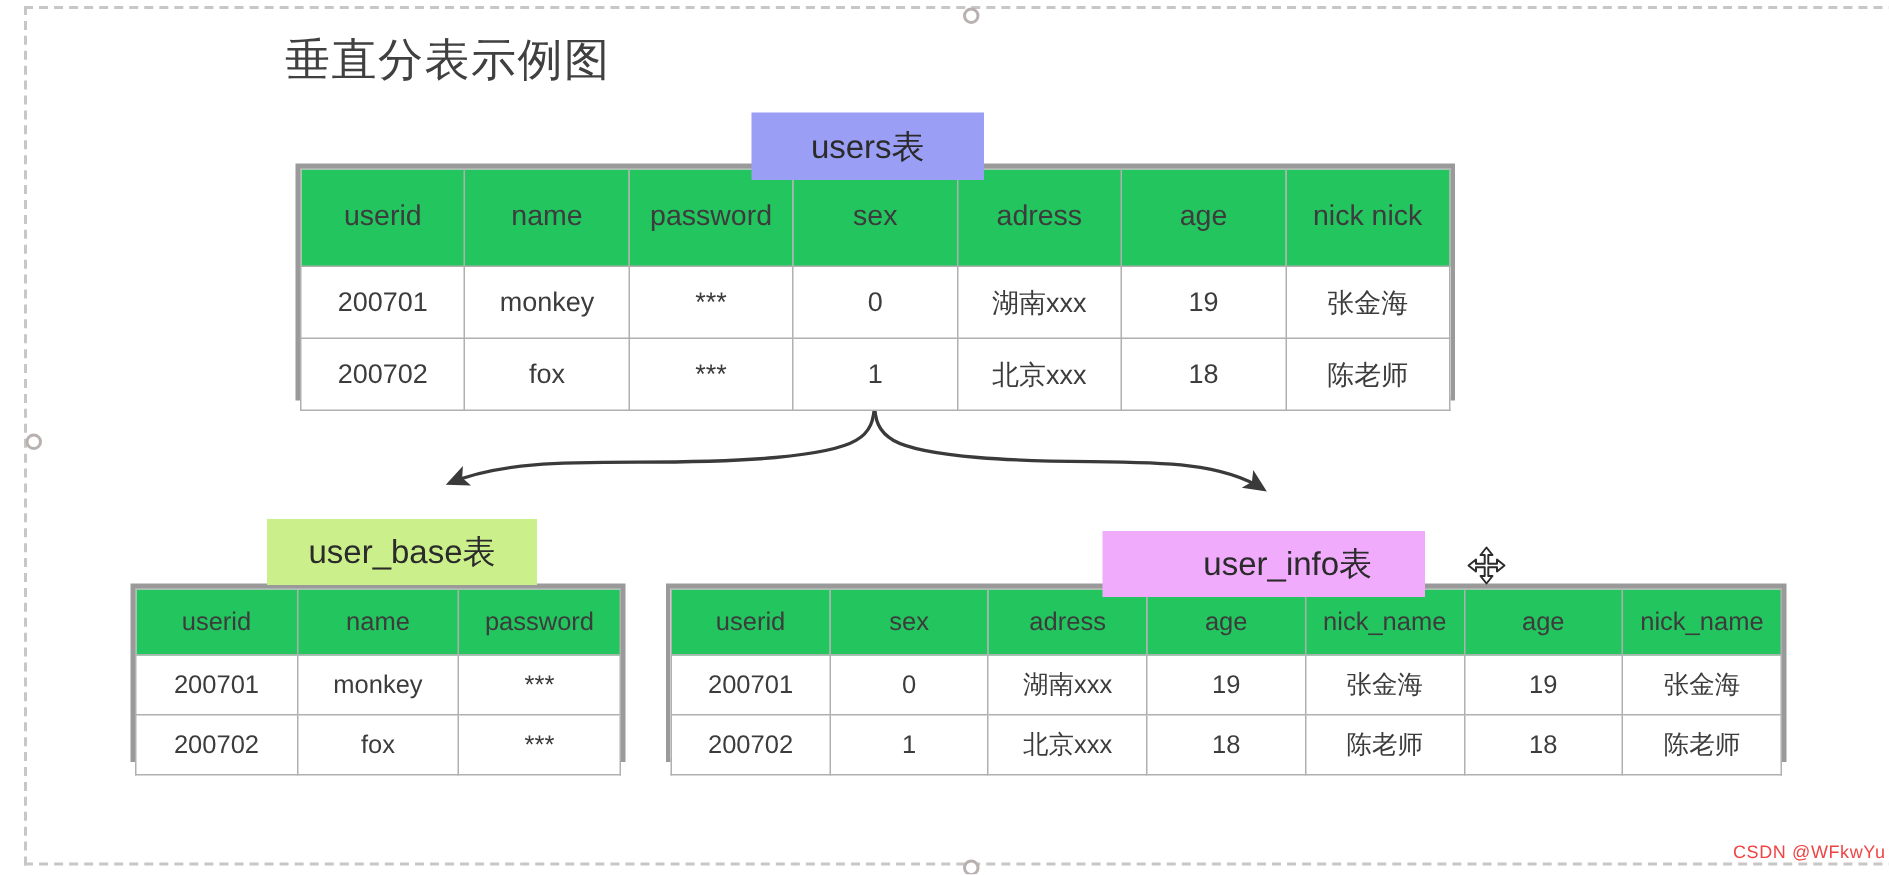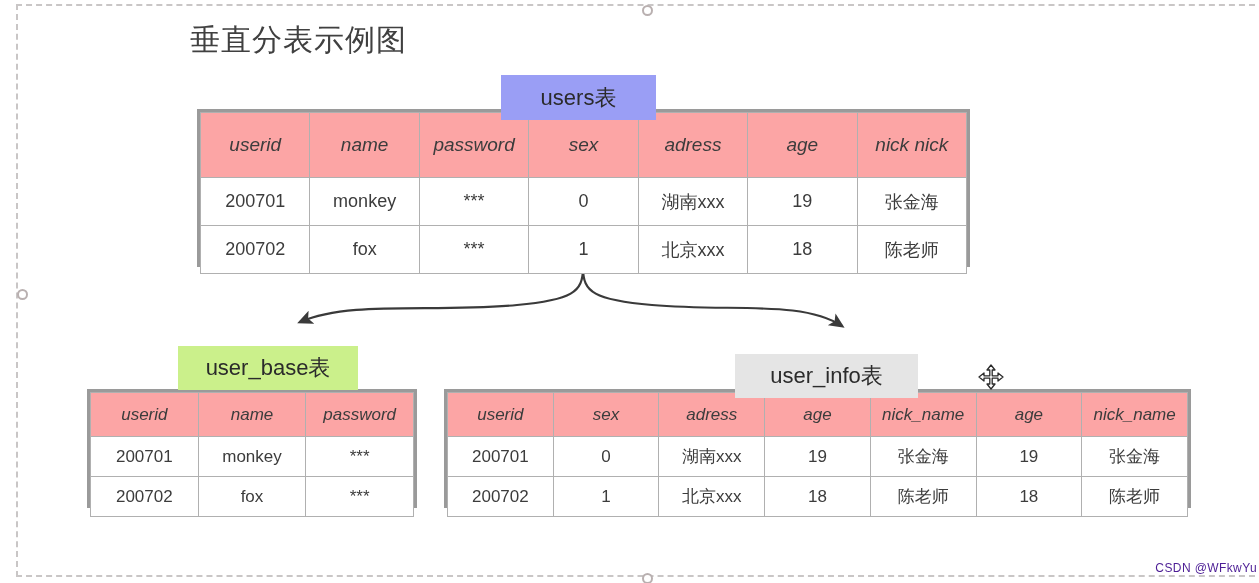--- a/index.html
+++ b/index.html
@@ -64,22 +64,21 @@
     table-layout: fixed;
   }
   .tbl td, .tbl th {
     border: 1px solid #b0b0b0;
     text-align: center;
     color: #3c3c3c;
     font-weight: normal;
     white-space: nowrap;
   }
   .tbl th {
-    background: #fca5a5;
-    font-style: italic;
+    background: #22c55e;
   }
   .tbl-outer {
     position: absolute;
     border: 3px solid #9a9a9a;
     box-sizing: border-box;
     background: #ffffff;
   }
 
   
   #users-table-wrap { left: 185px; top: 109px; width: 773px; height: 158px; }
@@ -112,21 +111,22 @@
   #label-users {
     left: 489px; top: 75px; width: 155px; height: 45px;
     background: #9a9ef5;
   }
   #label-base {
     left: 166px; top: 346px; width: 180px; height: 44px;
     background: #cbf08b;
   }
   #label-info {
     left: 723px; top: 354px; width: 183px; height: 44px;
-    background: #e5e5e5;
+    background: #f0abfc;
+    padding-left: 32px;
   }
 
   
   #arrows {
     position: absolute;
     left: 0; top: 0;
     width: 1259px;
     height: 583px;
     pointer-events: none;
   }
@@ -139,21 +139,21 @@
     width: 26px;
     height: 26px;
   }
 
   
   .watermark {
     position: absolute;
     right: 14px;
     bottom: 8px;
     font-size: 12px;
-    color: #4c1d95;
+    color: #ef4444;
     letter-spacing: 0.4px;
     white-space: nowrap;
   }
 </style>
 </head>
 <body>
 
 <div id="canvas">
 
   <div class="sel-frame">

